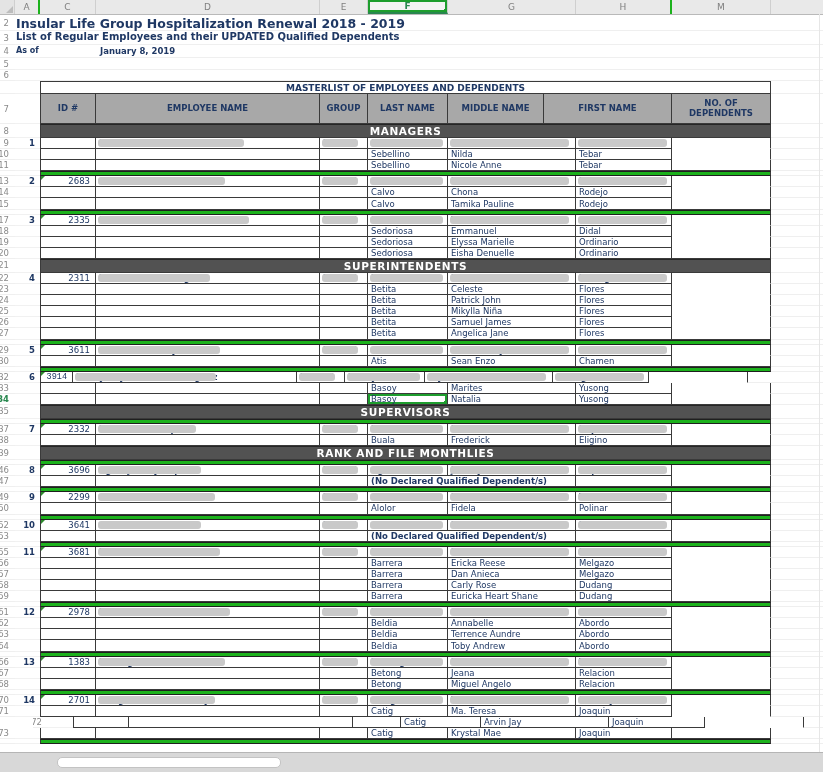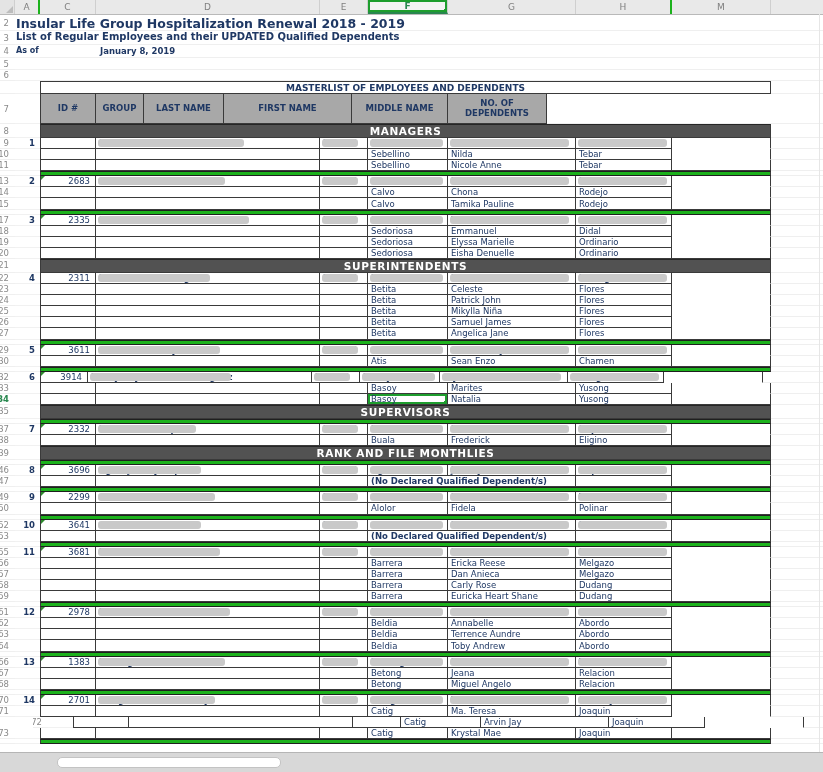--- a/index.html
+++ b/index.html
@@ -108,24 +108,25 @@
         <div class="acol"></div>
         <div class="cell mst first top" style="width: 731px;">MASTERLIST OF EMPLOYEES AND DEPENDENTS</div>
         <div class="fill"></div>
       </div>
       <div class="row" style="height: 30px;">
         <div class="gut">
           <b>7</b>
         </div>
         <div class="acol"></div>
         <div class="cell hdr first" style="width: 56px;">ID #</div>
+        <div class="cell hdr" style="width: 224px;">EMPLOYEE NAME</div>
         <div class="cell hdr" style="width: 48px;">GROUP</div>
         <div class="cell hdr" style="width: 80px;">LAST NAME</div>
+        <div class="cell hdr" style="width: 96px;">MIDDLE NAME</div>
         <div class="cell hdr" style="width: 128px;">FIRST NAME</div>
-        <div class="cell hdr" style="width: 96px;">MIDDLE NAME</div>
         <div class="cell hdr" style="width: 99px; white-space: normal;">NO. OF DEPENDENTS</div>
         <div class="fill"></div>
       </div>
       <div class="row" style="height: 14px;">
         <div class="gut">
           <b>8</b>
         </div>
         <div class="acol"></div>
         <div class="cell sec first" style="width: 731px; text-align: right;">MANAGERS</div>
         <div class="fill"></div>
@@ -576,21 +577,21 @@
         <div class="gut"></div>
         <div class="acol"></div>
         <div class="cell sepg first" style="width: 731px;"></div>
         <div class="fill"></div>
       </div>
       <div class="row" style="height: 11.1px;">
         <div class="gut">
           <b>32</b>
         </div>
         <div class="acol">6</div>
-        <div class="cell num first" style="width: 48px;">
+        <div class="cell num first" style="width: 33px; font-family: Liberation Mono, monospace;">
           <span class="flagtri"></span>
           <span class="txt">3914</span>
         </div>
         <div class="cell " style="width: 224px;">
           <span class="txt bold">Basoy, Clyde Clenn Olmoguez</span>
           <span class="pill" style="width: 141.2px;"></span>
         </div>
         <div class="cell " style="width: 48px;">
           <span class="txt bold">Level 3</span>
           <span class="pill" style="width: 36px;"></span>

